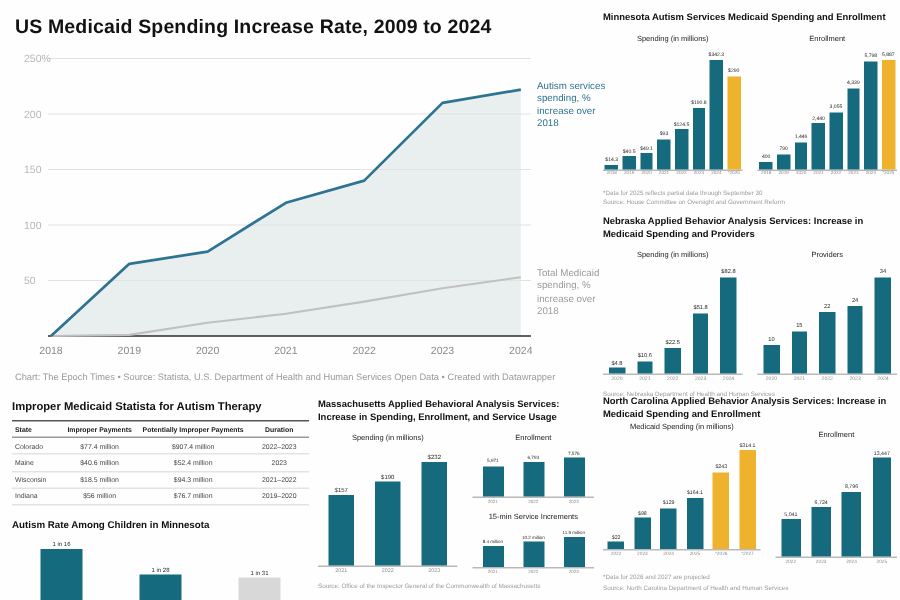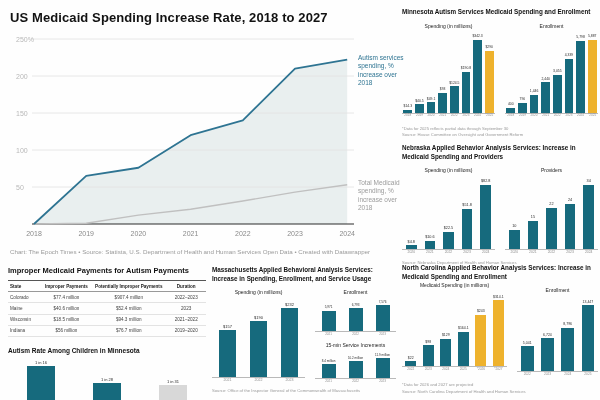--- a/index.html
+++ b/index.html
@@ -41,21 +41,21 @@
   .thead .tcell{font-weight:700;color:#1a1a1a;}
   .rate-title{font-size:6.5px;font-weight:700;color:#111;margin-top:10px;}
   svg{display:block;}
 </style>
 </head>
 <body>
 
 <div class="frame">
 
   <div class="p-main">
-    <div class="main-title">US Medicaid Spending Increase Rate, 2018 to 2027</div>
+    <div class="main-title">US Medicaid Spending Increase Rate, 2009 to 2024</div>
     <div class="line-wrap">
         <svg width="398" height="216">
           <polygon points="26,197 78.2,148.9 130.4,140.76 182.60000000000002,108.2 234.8,93.4 287,41.599999999999994 339.20000000000005,32.72 339.20000000000005,197 26,197" fill="#e9efef"></polygon>
           <line x1="24" x2="346" y1="12" y2="12" stroke="#e2e2e2" stroke-width="0.8"></line>
           <text x="8" y="14.5" font-size="7" fill="#b8b8b8">250%</text>
           <line x1="24" x2="346" y1="49" y2="49" stroke="#e2e2e2" stroke-width="0.8"></line>
           <text x="8" y="51.5" font-size="7" fill="#b8b8b8">200</text>
           <line x1="24" x2="346" y1="86" y2="86" stroke="#e2e2e2" stroke-width="0.8"></line>
           <text x="8" y="88.5" font-size="7" fill="#b8b8b8">150</text>
           <line x1="24" x2="346" y1="123" y2="123" stroke="#e2e2e2" stroke-width="0.8"></line>
@@ -307,21 +307,21 @@
               <div class="bar-x">2025</div>
             </div>
           </div>
       </div>
     </div>
     <div class="fn">*Data for 2026 and 2027 are projected</div>
     <div class="fn">Source: North Carolina Department of Health and Human Services</div>
   </div>
 
   <div class="p-tbl">
-    <div class="tbl-title">Improper Medicaid Payments for Autism Payments</div>
+    <div class="tbl-title">Improper Medicaid Statista for Autism Therapy</div>
     <div class="tbl">
         <div class="trow thead">
           <div class="tcell">State</div>
           <div class="tcell">Improper Payments</div>
           <div class="tcell">Potentially Improper Payments</div>
           <div class="tcell">Duration</div>
         </div>
         <div class="trow">
           <div class="tcell">Colorado</div>
           <div class="tcell">$77.4 million</div>

